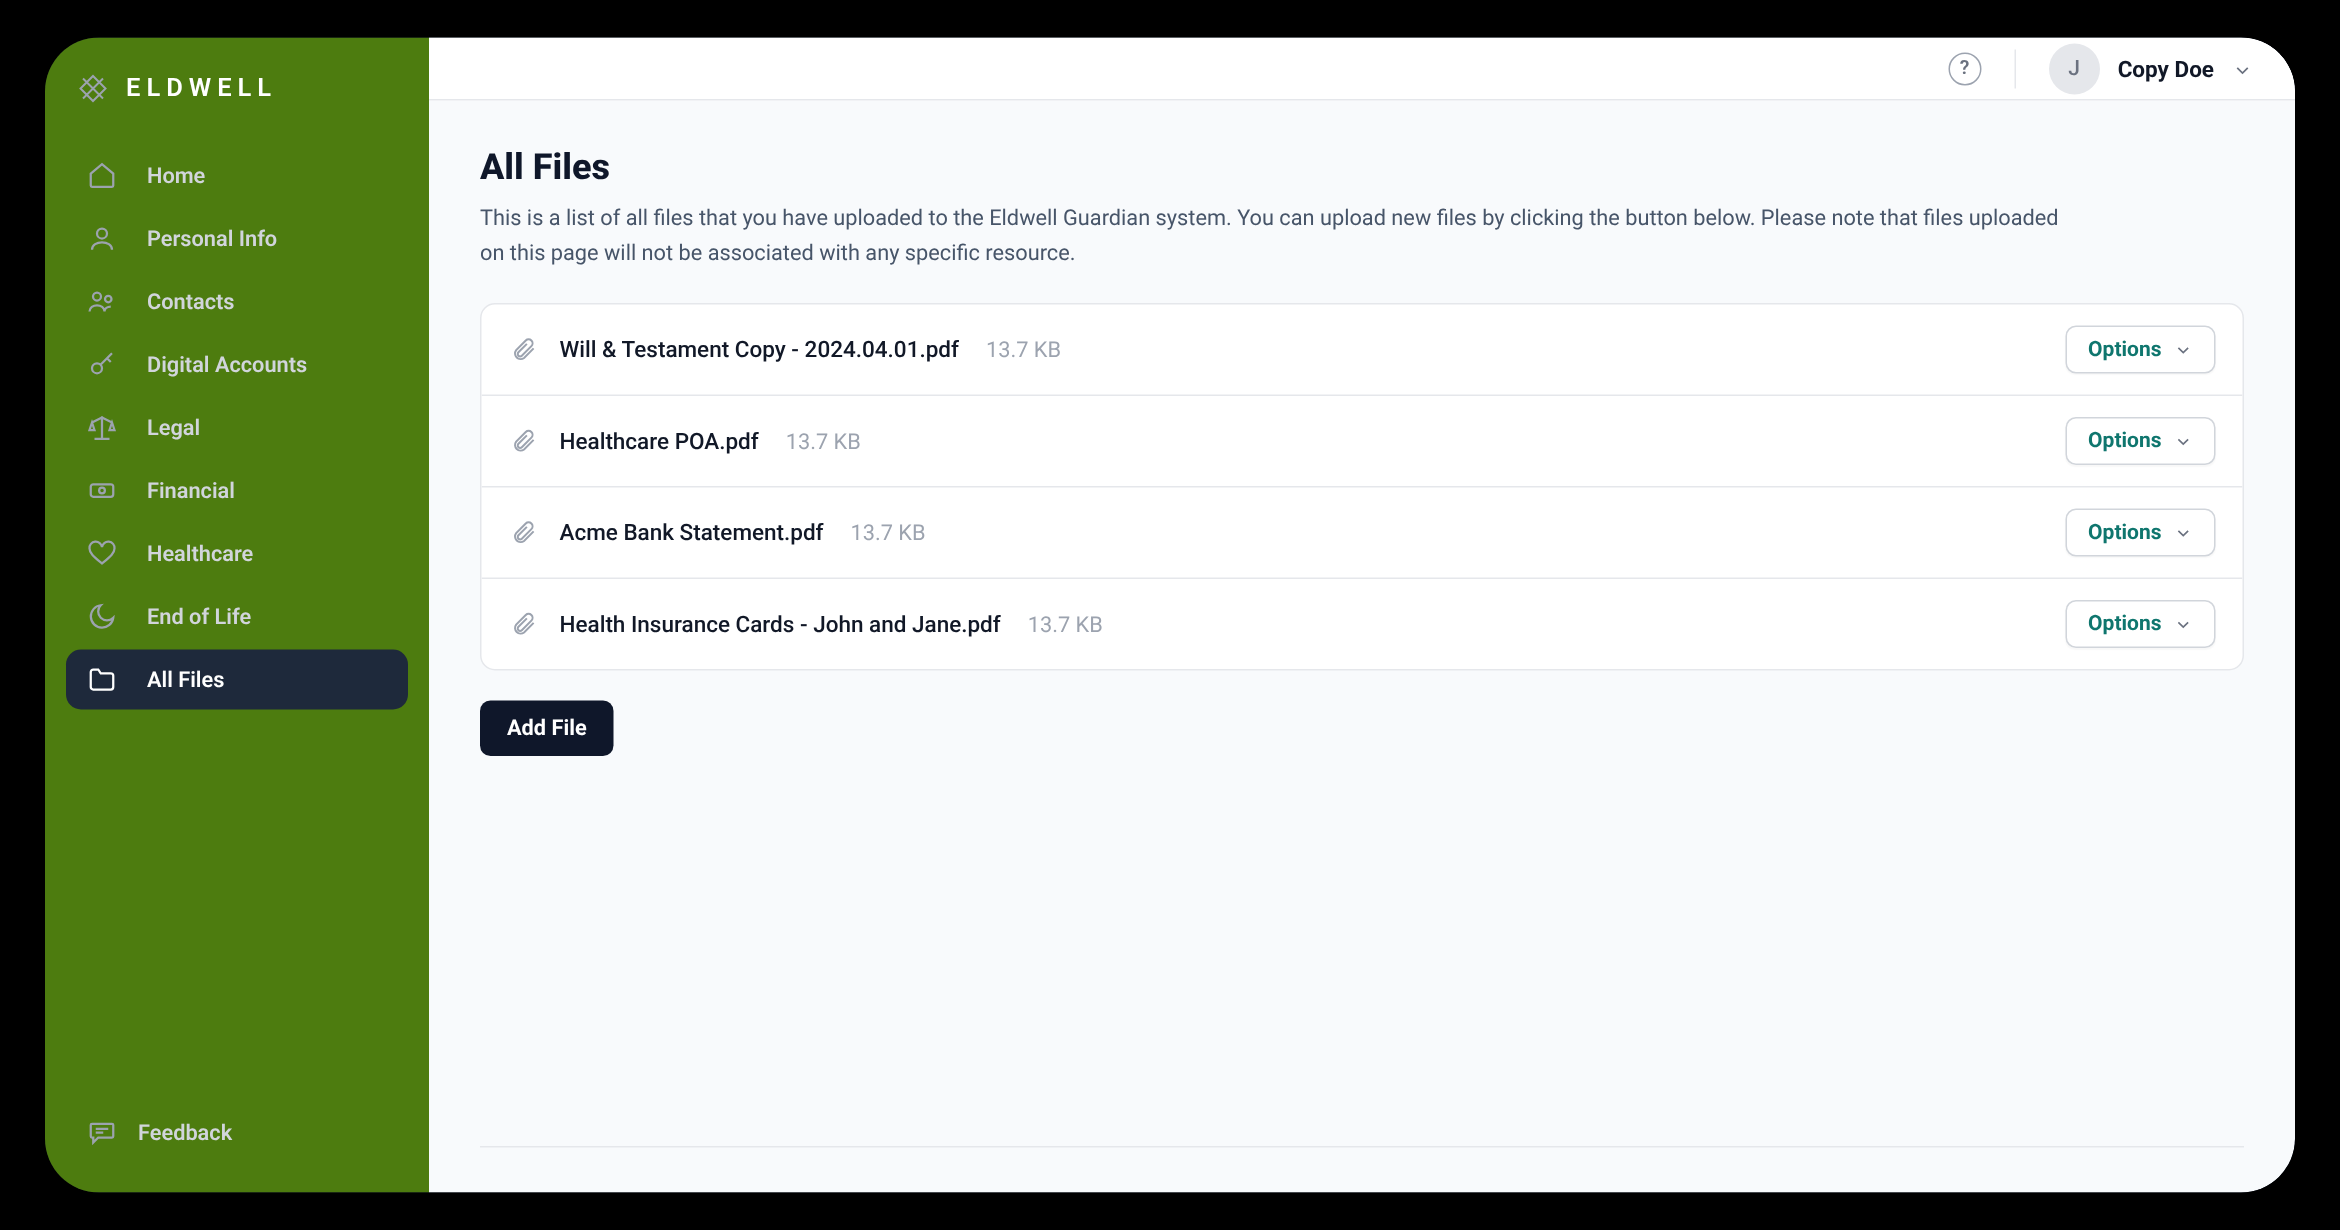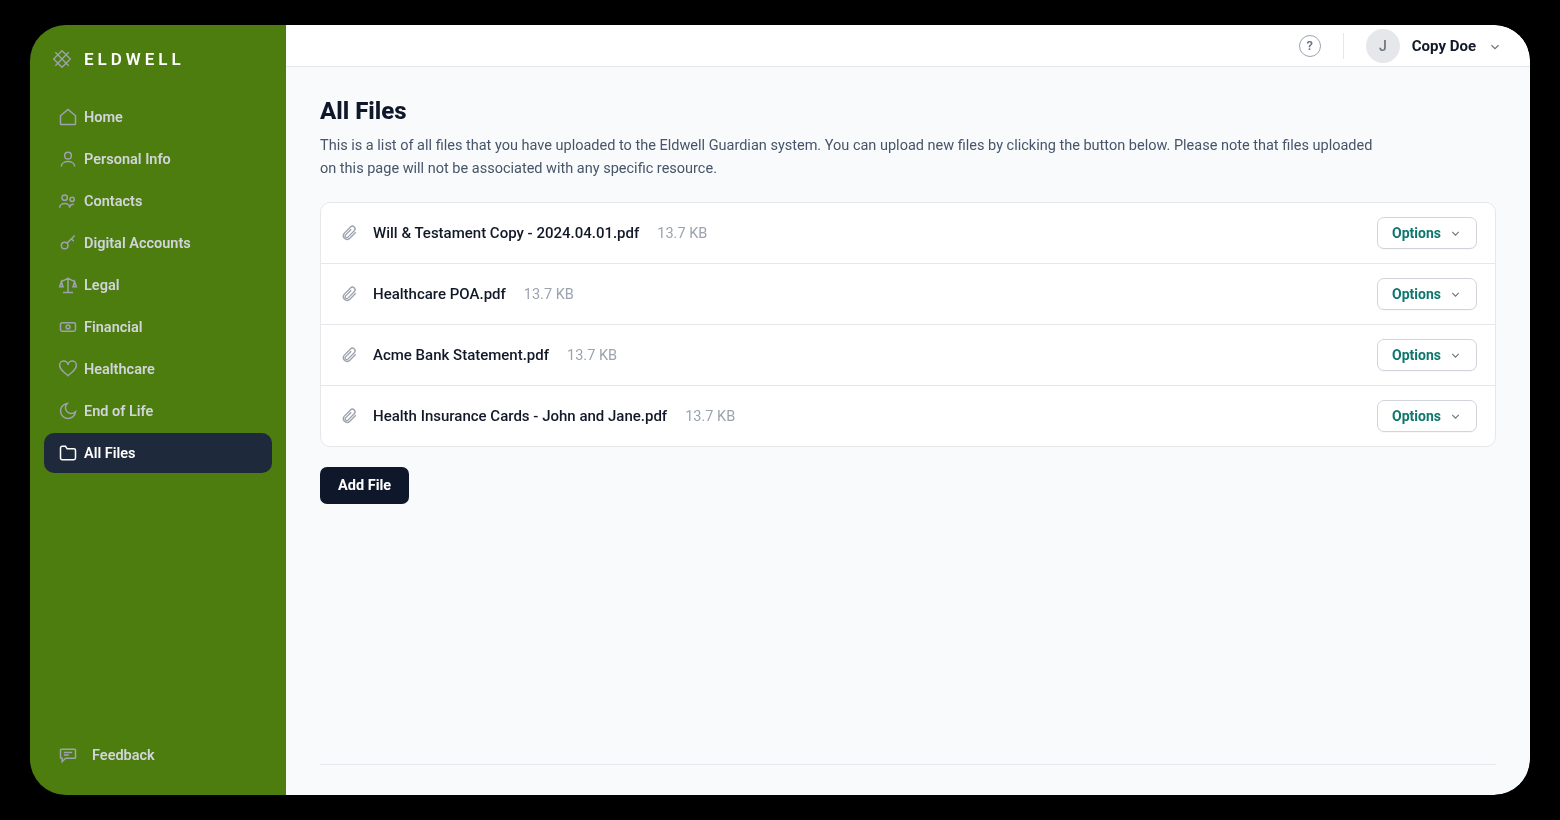--- a/index.html
+++ b/index.html
@@ -2,21 +2,21 @@
 <html><head>
 <meta charset="utf-8">
 <style>
 * { margin:0; padding:0; box-sizing:border-box; font-family:-apple-system,BlinkMacSystemFont,"Segoe UI",Roboto,sans-serif; }
 body { background:#000; display:flex; align-items:center; justify-content:center; min-height:820px; }
 .device { width:1500px; height:770px; background:#111827; border-radius:36px; overflow:hidden; display:flex; position:relative; }
 .sidebar { width:256px; background:#4d7c0f; color:#fff; display:flex; flex-direction:column; padding:24px 14px 20px 14px; }
 .brand { display:flex; align-items:center; gap:12px; padding-left:8px; margin-bottom:28px; }
 .brand-text { font-size:17px; font-weight:600; letter-spacing:4px; }
 .nav { display:flex; flex-direction:column; gap:2px; }
-.nav-item { display:flex; align-items:center; gap:6px; padding:10px 14px; border-radius:10px; color:#d1d5db; font-size:14.5px; font-weight:600; cursor:pointer; }
+.nav-item { display:flex; align-items:center; gap:20px; padding:10px 14px; border-radius:10px; color:#d1d5db; font-size:14.5px; font-weight:600; cursor:pointer; }
 .nav-item.active { background:#1e293b; color:#fff; }
 .nav-icon { width:20px; height:20px; display:flex; align-items:center; justify-content:center; flex-shrink:0; }
 .nav-icon svg { width:20px; height:20px; stroke:#9ca3af; }
 .nav-item.active .nav-icon svg { stroke:#fff; }
 .sidebar-footer { margin-top:auto; }
 .feedback { display:flex; align-items:center; gap:14px; padding:10px 14px; color:#d1d5db; font-size:14.5px; font-weight:600; cursor:pointer; }
 .main { flex:1; background:#f8fafc; display:flex; flex-direction:column; border-top-right-radius:36px; border-bottom-right-radius:36px; overflow:hidden;}
 .topbar { height:62px; background:#fff; border-bottom:1px solid #e5e7eb; display:flex; align-items:center; justify-content:flex-end; padding:0 28px; gap:22px; }
 .help-btn { width:22px; height:22px; border:1.5px solid #9ca3af; border-radius:50%; display:flex; align-items:center; justify-content:center; color:#6b7280; font-size:13px; font-weight:600; cursor:pointer;}
 .vline { width:1px; height:26px; background:#e5e7eb; }

